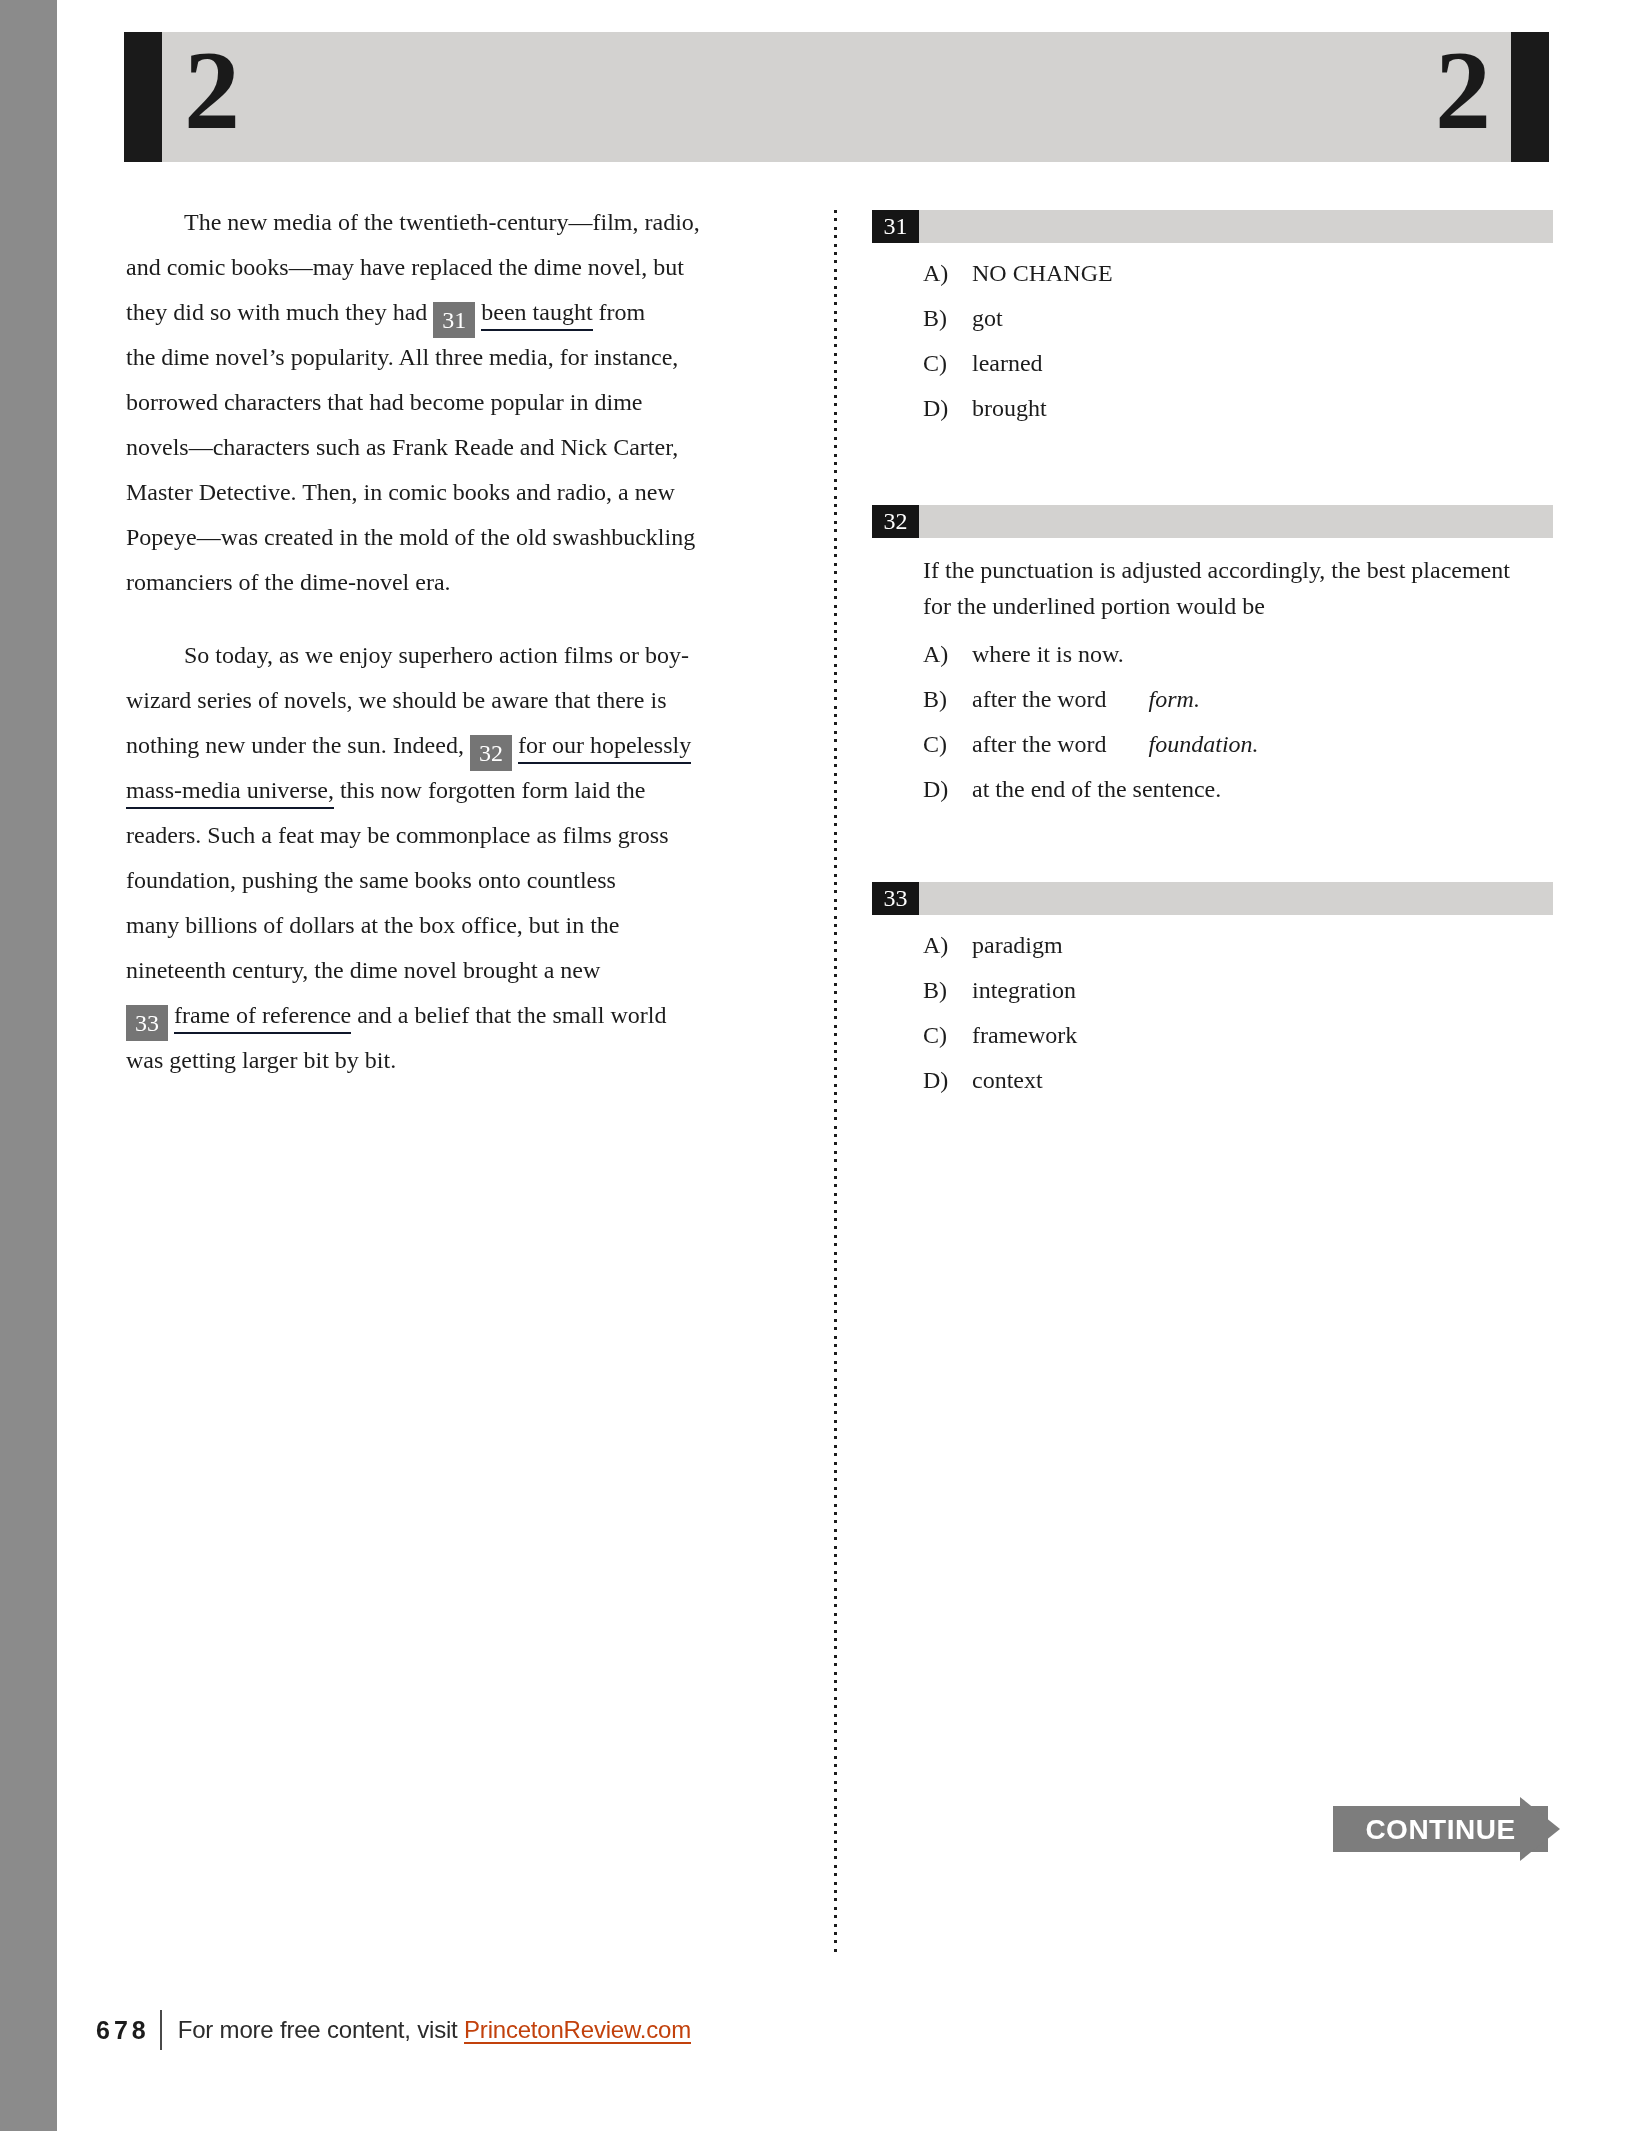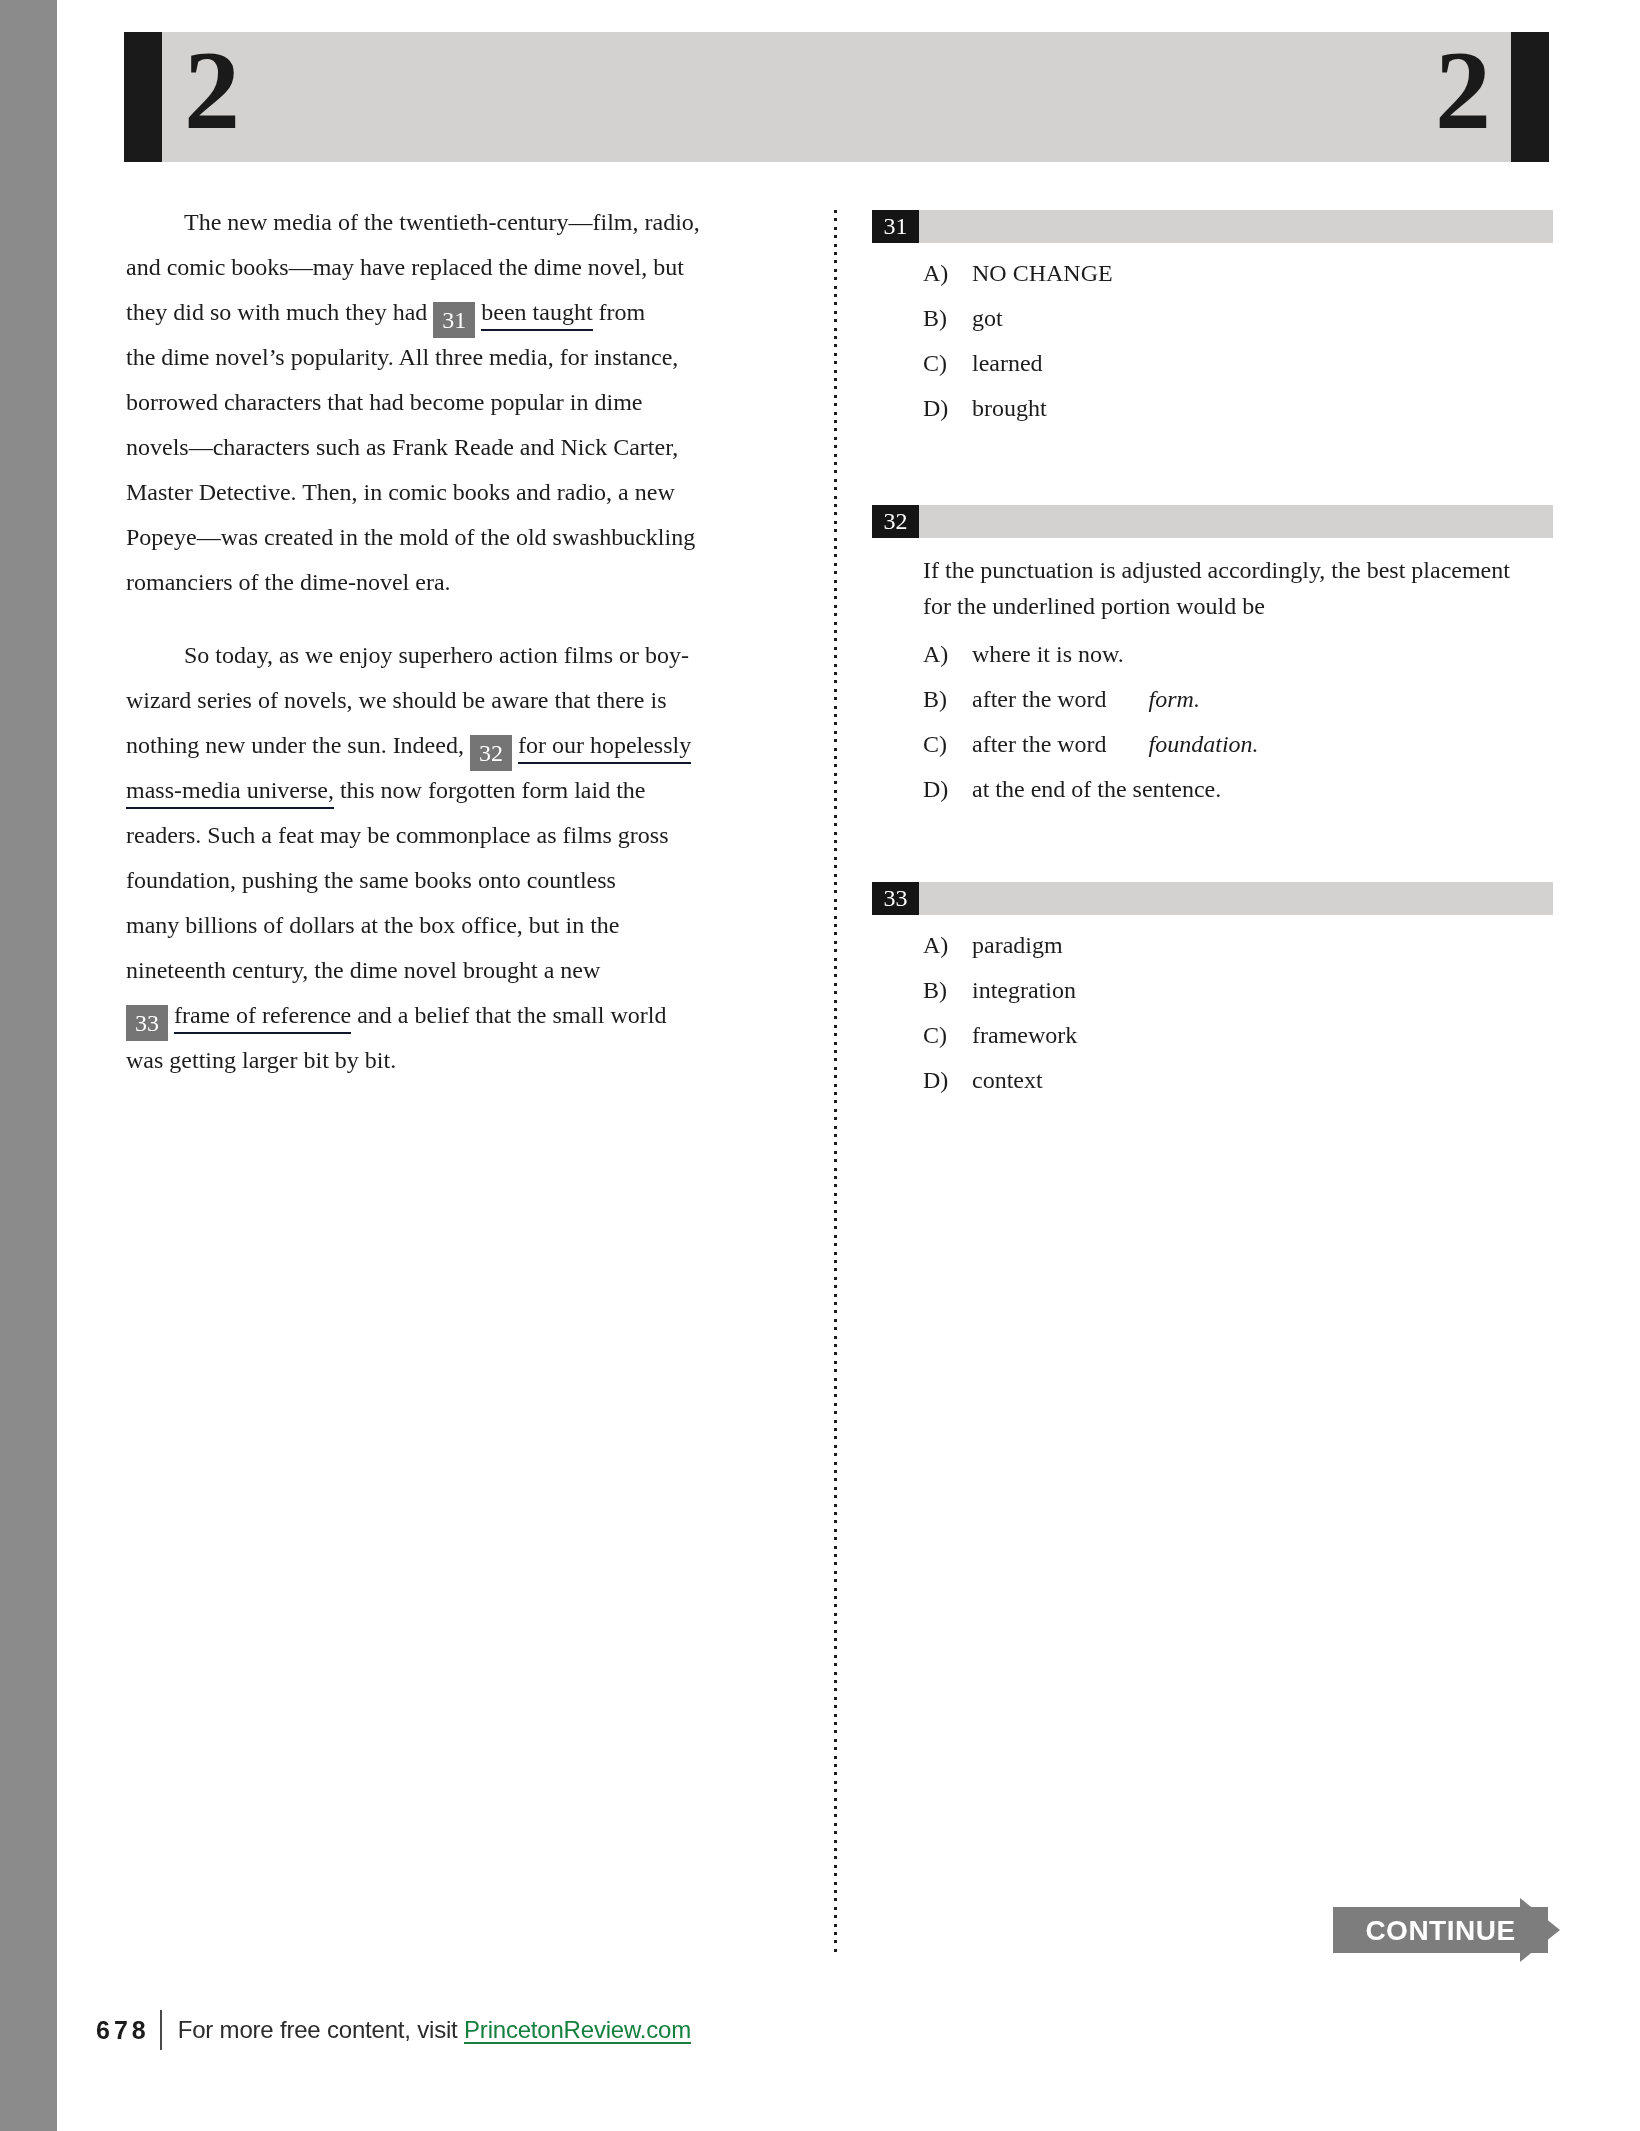--- a/index.html
+++ b/index.html
@@ -47,39 +47,39 @@
   .qbar { position:relative; height:33px; background:#d3d2d0; }
   .qnum {
     position:absolute; left:0; top:0; width:47px; height:33px; background:#151515;
     color:#ffffff; font-size:24px; line-height:33px; text-align:center;
   }
   .qintro { margin:14px 0 0 51px; width:600px; font-size:24px; line-height:36px; }
   .qoptions { margin-top:8px; }
   .qopt { position:relative; padding-left:100px; line-height:45px; font-size:24px; white-space:pre; }
   .qopt .letter { position:absolute; left:51px; }
   
-  .continue { position:absolute; left:1305px; top:1907px;padding-left:28px; }
+  .continue { position:absolute; left:1305px; top:1806px;padding-left:28px; }
   .continue .rect {
     width:215px; height:46px; background:#7d7d7d; color:#ffffff; text-align:center;
     line-height:47px; font-family:"Liberation Sans", sans-serif; font-weight:bold;
     font-size:28px; letter-spacing:0.5px;
   }
   .continue .head {
     position:absolute; left:215px; top:-9px; width:0; height:0;
     border-left:40px solid #7d7d7d; border-top:32px solid transparent; border-bottom:32px solid transparent;
   }
   
   .footer {
     position:absolute; left:96px; top:2010px; display:flex; align-items:center;
     font-family:"Liberation Sans", sans-serif; color:#2b2b2b;
   }
   .footer .pnum { font-weight:bold; font-size:25px; letter-spacing:4px; color:#1c1c1c; }
   .footer .vbar { width:2px; height:40px; background:#4a4a4a; margin:0 16px 0 10px; }
   .footer .ftext { font-size:24px; letter-spacing:-0.2px; }
-  .footer a.flink { color:#15803d; text-decoration:underline; text-underline-offset:4px; }
+  .footer a.flink { color:#c2410c; text-decoration:underline; text-underline-offset:4px; }
 </style>
 </head>
 <body>
 
 <div class="page">
 
   <div class="left-strip"></div>
 
   <div class="band">
     <div class="bar bar-left"></div>

